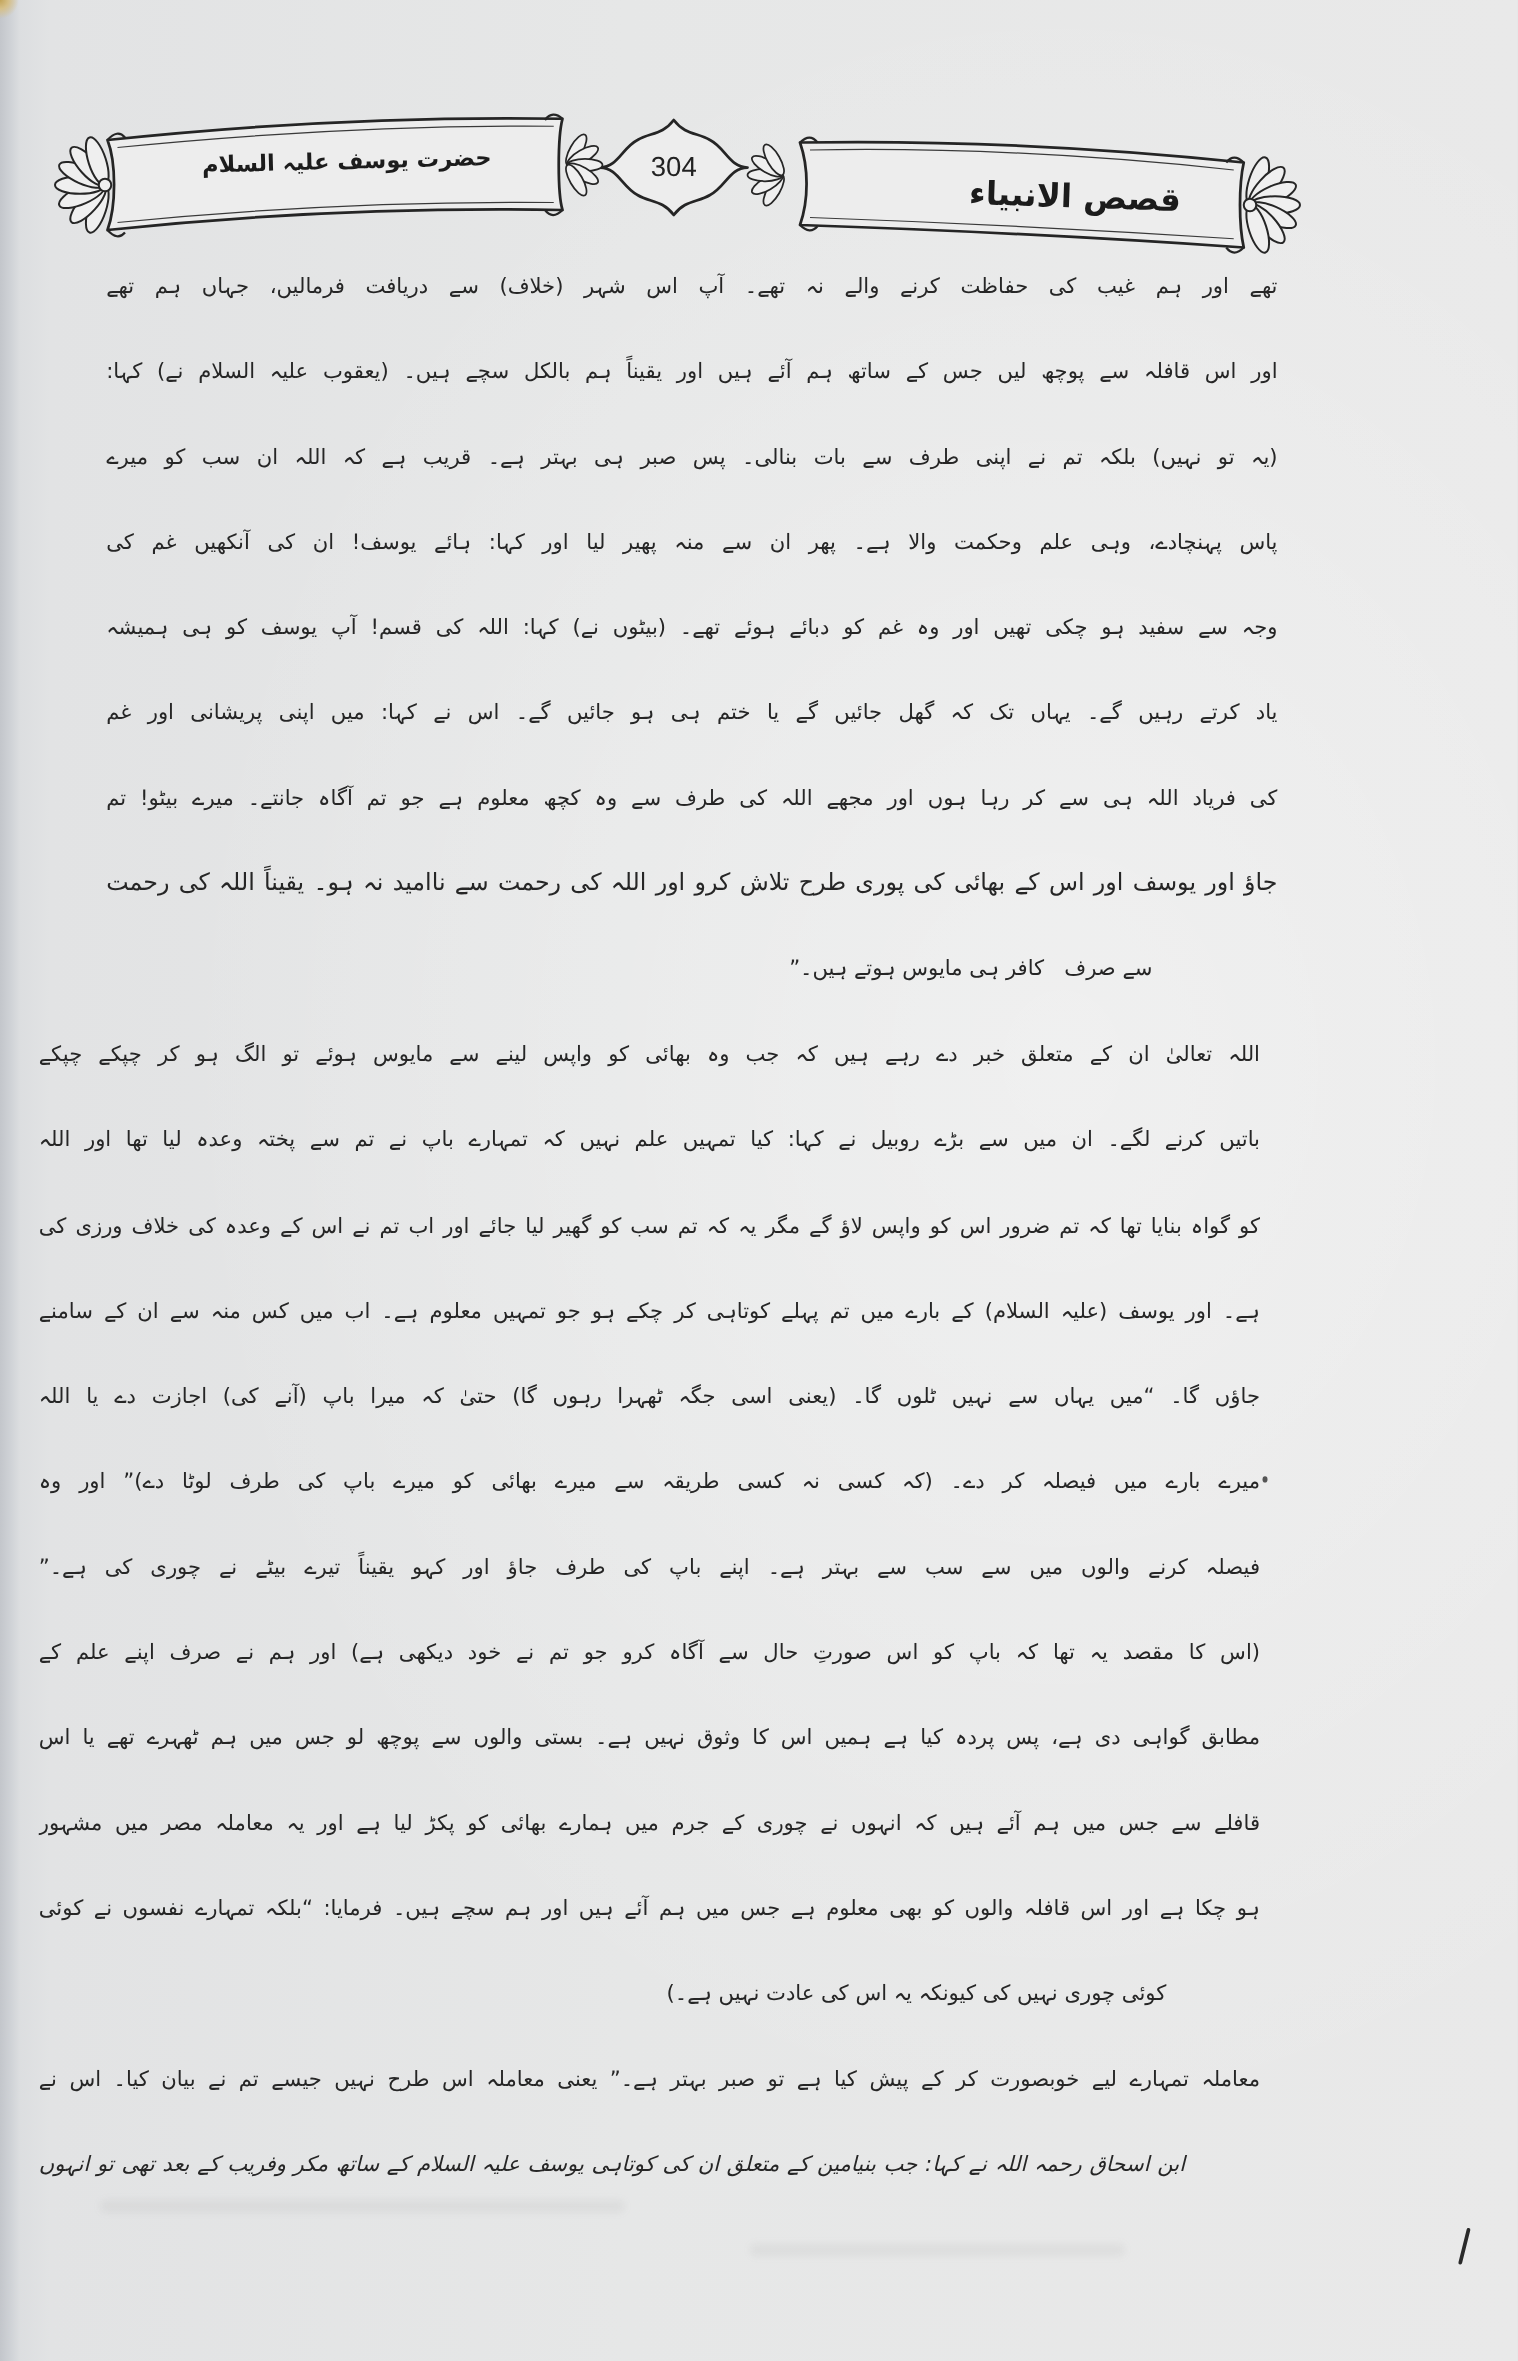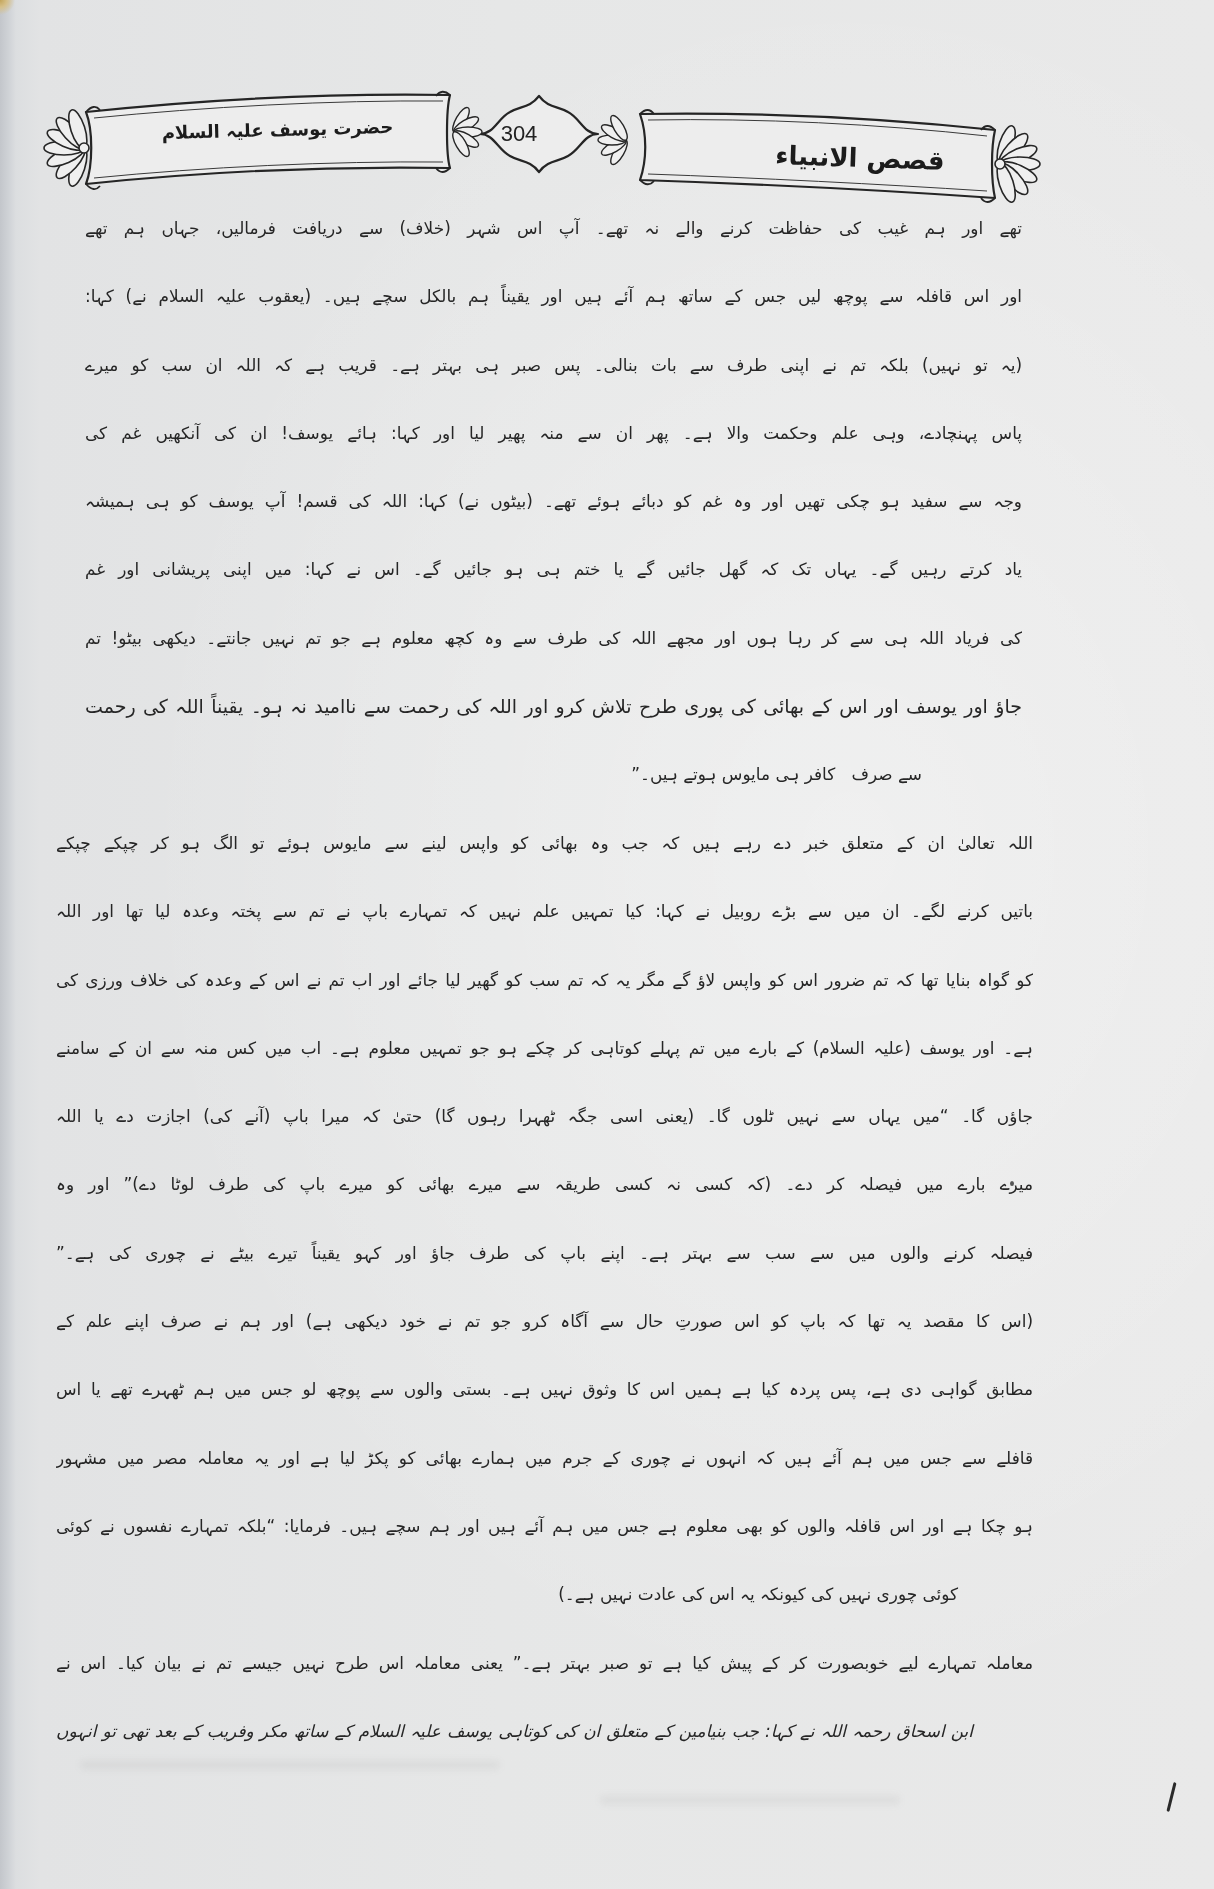--- a/index.html
+++ b/index.html
@@ -16,26 +16,26 @@
     background: radial-gradient(circle at 0 0, #c3a458 0, #d6c08a 7px, rgba(214,192,138,0) 15px);
   }
   .header-art { position: absolute; left: 0; top: 0; }
   .hdr-text {
     position: absolute; direction: rtl; white-space: nowrap; overflow: visible;
     color: #1c1c1c; font-weight: bold; text-align: center;
   }
   .chapter-title { left: 160px; top: 112px; width: 235px; height: 36px; line-height: 36px; font-size: 24px; transform: rotate(-1.5deg); }
   .book-title { left: 775px; top: 139px; width: 170px; height: 38px; line-height: 38px; font-size: 27px; transform: rotate(2deg); }
   .page-num {
-    position: absolute; left: 484px; top: 121px; width: 70px; height: 26px; line-height: 26px;
+    position: absolute; left: 504px; top: 121px; width: 70px; height: 26px; line-height: 26px;
     text-align: center; font-family: "Liberation Sans", sans-serif; font-size: 22px; color: #222;
   }
   .block { position: absolute; }
   .block-1 { top: 194px; left: 85px; width: 937px; }
-  .block-2 { top: 809px; left: 56px; width: 977px; }
+  .block-2 { top: 809px; left: 31px; width: 977px; }
   .line {
     position: relative; height: 68.3px; line-height: 68.3px;
     direction: rtl; white-space: nowrap; overflow: hidden;
     color: #262626; font-size: 24px;
     text-align: justify; text-align-last: justify;
   }
   .line.short { text-align-last: right; white-space: pre; }
   .line.short-a { padding-right: 100px; }
   .line.short-b { padding-right: 75px; }
   .line.indent { padding-right: 60px; font-style: italic; }
@@ -123,21 +123,21 @@
   <div class="page-num">304</div>
   <div class="hdr-text book-title fit" style="overflow: visible; font-size: 26px;">قصص الانبیاء</div>
 
   <div class="block block-1">
     <div class="line" style="font-size: 16.9px;">تھے اور ہم غیب کی حفاظت کرنے والے نہ تھے۔ آپ اس شہر (خلاف) سے دریافت فرمالیں، جہاں ہم تھے</div>
     <div class="line" style="font-size: 16.9px;">اور اس قافلہ سے پوچھ لیں جس کے ساتھ ہم آئے ہیں اور یقیناً ہم بالکل سچے ہیں۔ (یعقوب علیہ السلام نے) کہا:</div>
     <div class="line" style="font-size: 16.9px;">(یہ تو نہیں) بلکہ تم نے اپنی طرف سے بات بنالی۔ پس صبر ہی بہتر ہے۔ قریب ہے کہ اللہ ان سب کو میرے</div>
     <div class="line" style="font-size: 16.9px;">پاس پہنچادے، وہی علم وحکمت والا ہے۔ پھر ان سے منہ پھیر لیا اور کہا: ہائے یوسف! ان کی آنکھیں غم کی</div>
     <div class="line" style="font-size: 16.9px;">وجہ سے سفید ہو چکی تھیں اور وہ غم کو دبائے ہوئے تھے۔ (بیٹوں نے) کہا: اللہ کی قسم! آپ یوسف کو ہی ہمیشہ</div>
     <div class="line" style="font-size: 16.9px;">یاد کرتے رہیں گے۔ یہاں تک کہ گھل جائیں گے یا ختم ہی ہو جائیں گے۔ اس نے کہا: میں اپنی پریشانی اور غم</div>
-    <div class="line" style="font-size: 16.9px;">کی فریاد اللہ ہی سے کر رہا ہوں اور مجھے اللہ کی طرف سے وہ کچھ معلوم ہے جو تم نہیں جانتے۔ دیکھی بیٹو! تم</div>
+    <div class="line" style="font-size: 16.9px;">کی فریاد اللہ ہی سے کر رہا ہوں اور مجھے اللہ کی طرف سے وہ کچھ معلوم ہے جو تم آگاہ جانتے۔ میرے بیٹو! تم</div>
     <div class="line" style="font-size: 19px;">جاؤ اور یوسف اور اس کے بھائی کی پوری طرح تلاش کرو اور اللہ کی رحمت سے ناامید نہ ہو۔ یقیناً اللہ کی رحمت</div>
     <div class="line short short-a" style="font-size: 16.9px;">سے صرف   کافر ہی مایوس ہوتے ہیں۔”</div>
   </div>
 
   <div class="block block-2">
     <div class="line" style="font-size: 16.9px;">اللہ تعالیٰ ان کے متعلق خبر دے رہے ہیں کہ جب وہ بھائی کو واپس لینے سے مایوس ہوئے تو الگ ہو کر چپکے چپکے</div>
     <div class="line" style="font-size: 16.9px;">باتیں کرنے لگے۔ ان میں سے بڑے روبیل نے کہا: کیا تمہیں علم نہیں کہ تمہارے باپ نے تم سے پختہ وعدہ لیا تھا اور اللہ</div>
     <div class="line" style="font-size: 16.9px;">کو گواہ بنایا تھا کہ تم ضرور اس کو واپس لاؤ گے مگر یہ کہ تم سب کو گھیر لیا جائے اور اب تم نے اس کے وعدہ کی خلاف ورزی کی</div>
     <div class="line" style="font-size: 16.9px;">ہے۔ اور یوسف (علیہ السلام) کے بارے میں تم پہلے کوتاہی کر چکے ہو جو تمہیں معلوم ہے۔ اب میں کس منہ سے ان کے سامنے</div>
     <div class="line" style="font-size: 16.9px;">جاؤں گا۔ “میں یہاں سے نہیں ٹلوں گا۔ (یعنی اسی جگہ ٹھہرا رہوں گا) حتیٰ کہ میرا باپ (آنے کی) اجازت دے یا اللہ</div>

